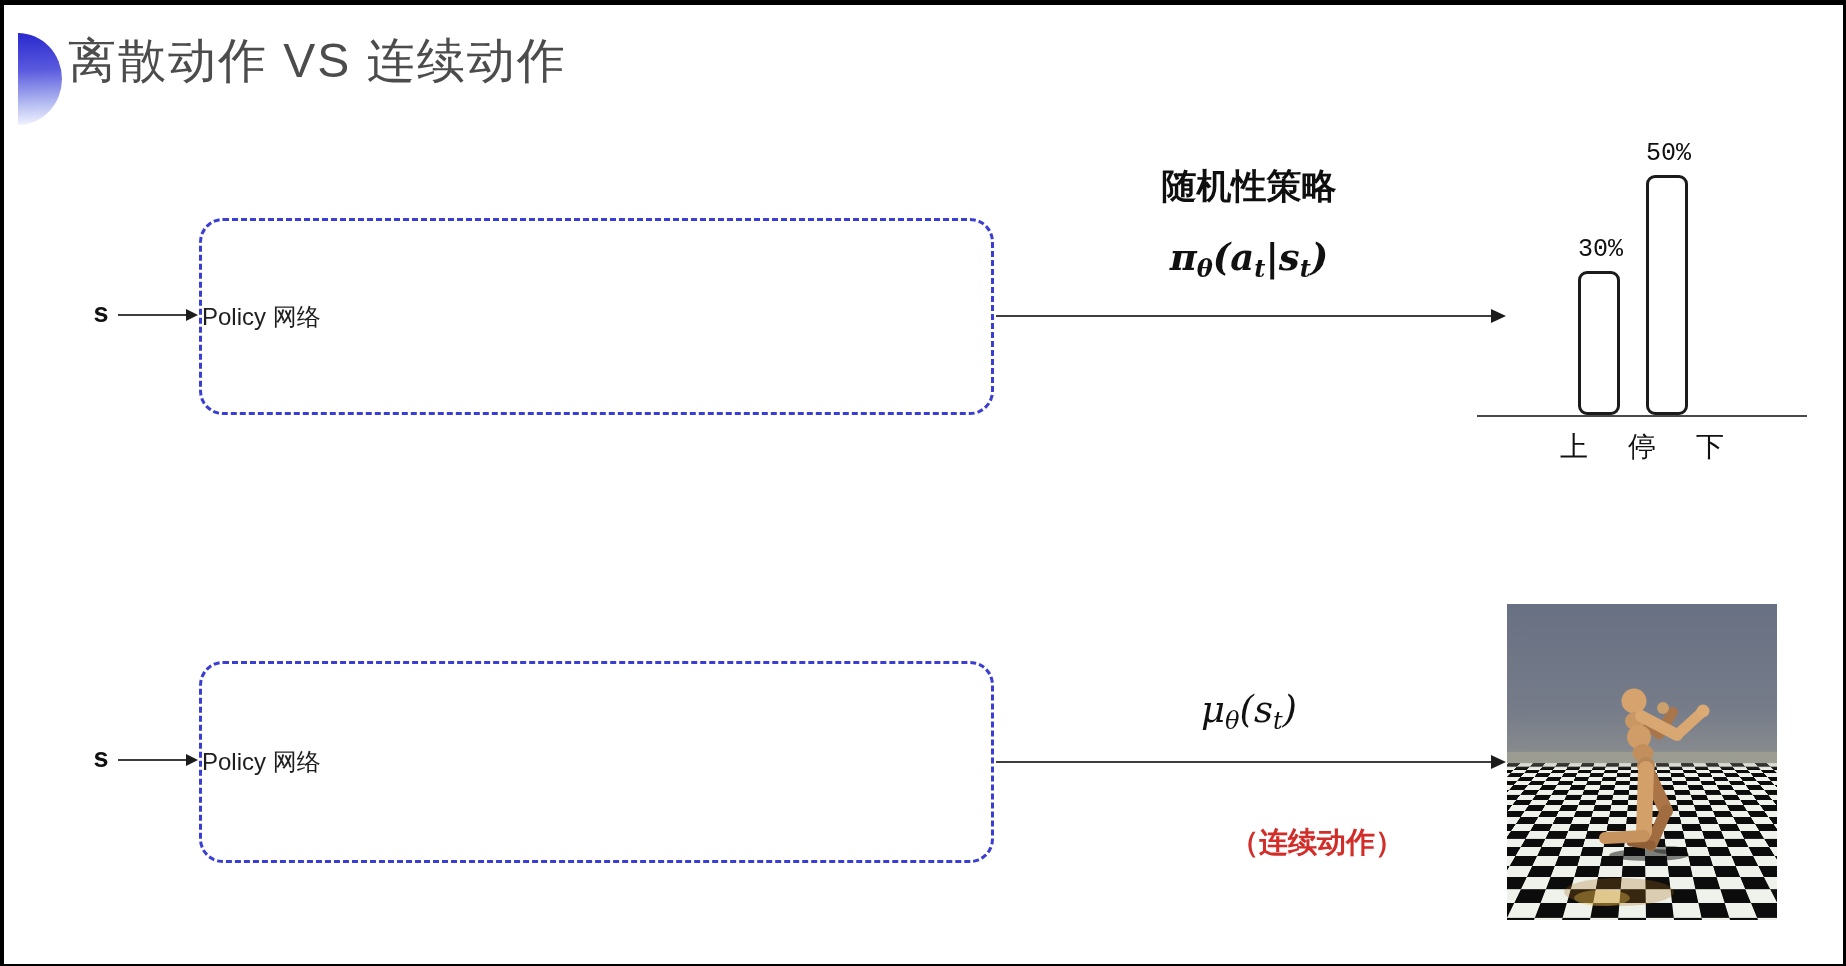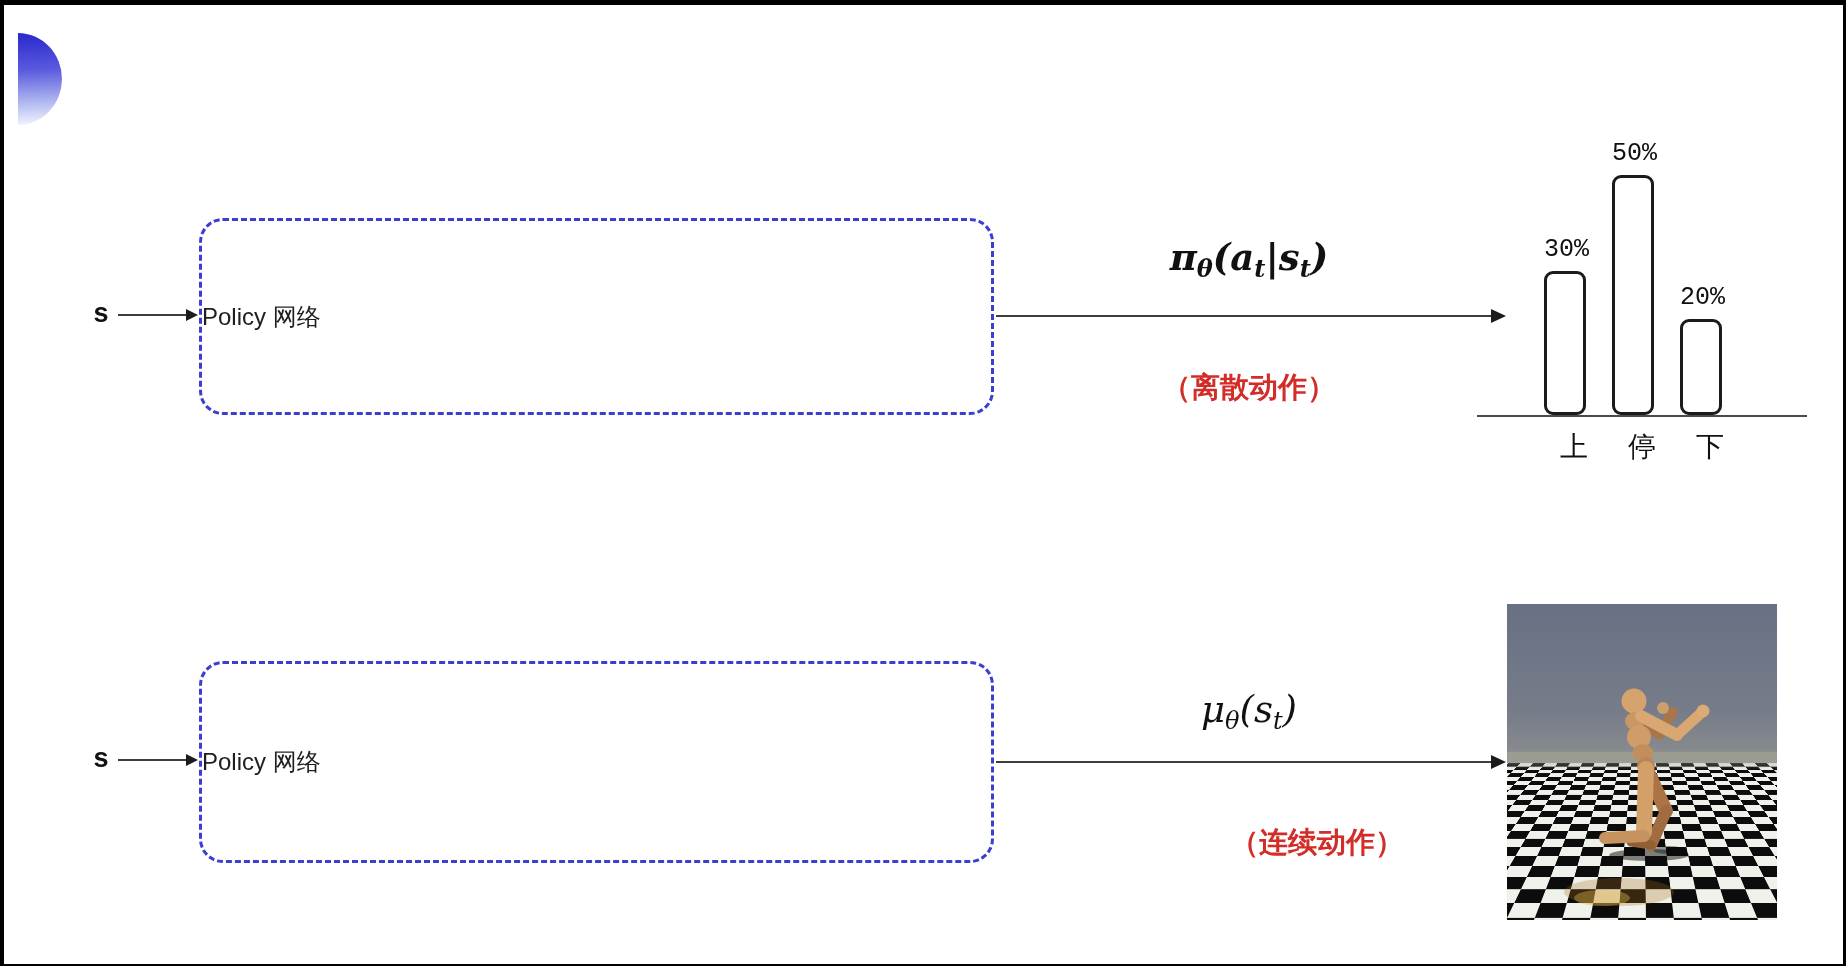--- a/index.html
+++ b/index.html
@@ -50,46 +50,43 @@
   .sim-haze{position:absolute;left:0;right:0;top:148px;height:18px;
             background:linear-gradient(180deg,rgba(158,158,148,0.95),rgba(158,158,148,0));}
   .sim svg{position:absolute;left:0;top:0;}
 </style>
 </head>
 <body>
 
 <div class="frame">
 
   <div class="abs accent"></div>
+  <div class="abs title">离散动作 VS 连续动作</div>
 
   <div class="abs s-label" style="left:82px;top:293px;">s</div>
   <div class="abs arrow small" style="left:114px;top:309px;width:78px;"></div>
 
   <div class="abs policy-box" style="left:195px;top:213px;width:795px;height:197px;">
     <span class="lbl">Policy 网络</span>
   </div>
 
   <div class="abs arrow" style="left:992px;top:310px;width:508px;"></div>
 
+  <div class="abs ann ann-title" style="left:1090px;top:158px;">随机性策略</div>
   <div class="abs ann formula" style="left:1090px;top:230px;font-weight:bold;"><span>π</span><span class="msub">θ</span><span>(</span><span>a</span><span class="msub">t</span><span>|</span><span>s</span><span class="msub">t</span><span>)</span></div>
-  <div class="abs ann red-note" style="left:1090px;top:363px;">（离散动作）</div>
 
   <div class="abs chart">
     <div class="chart-bars">
         <div class="bar-group">
           <div class="bar-value">30%</div>
           <div class="bar" style="height: 144px; background: rgb(255, 255, 255); border-color: rgb(27, 27, 27);"></div>
         </div>
         <div class="bar-group">
           <div class="bar-value">50%</div>
           <div class="bar" style="height: 240px; background: rgb(255, 255, 255); border-color: rgb(27, 27, 27);"></div>
-        </div>
-        <div class="bar-group">
-          <div class="bar-value">20%</div>
-          <div class="bar" style="height: 96px; background: rgb(255, 255, 255); border-color: rgb(27, 27, 27);"></div>
         </div>
       </div>
     <div class="chart-cats">
         <div class="chart-cat">上</div>
         <div class="chart-cat">停</div>
         <div class="chart-cat">下</div>
       </div>
   </div>
 
   <div class="abs s-label" style="left:82px;top:738px;">s</div>

